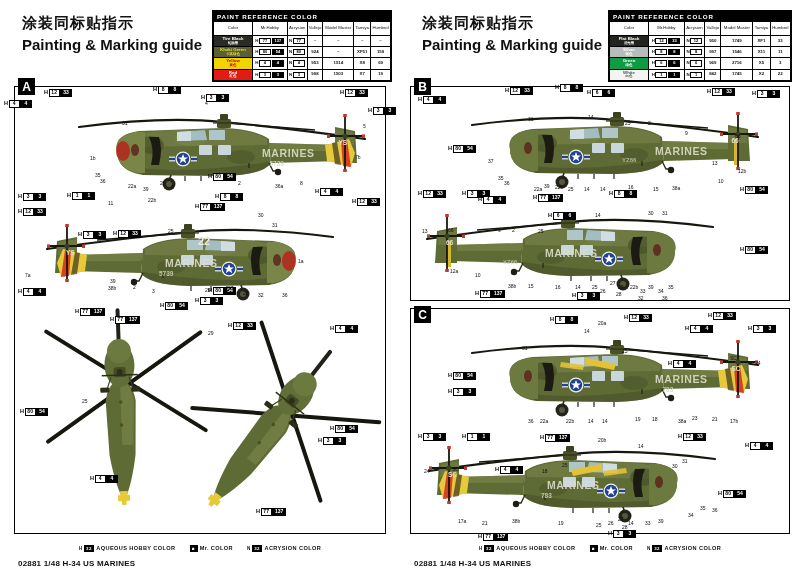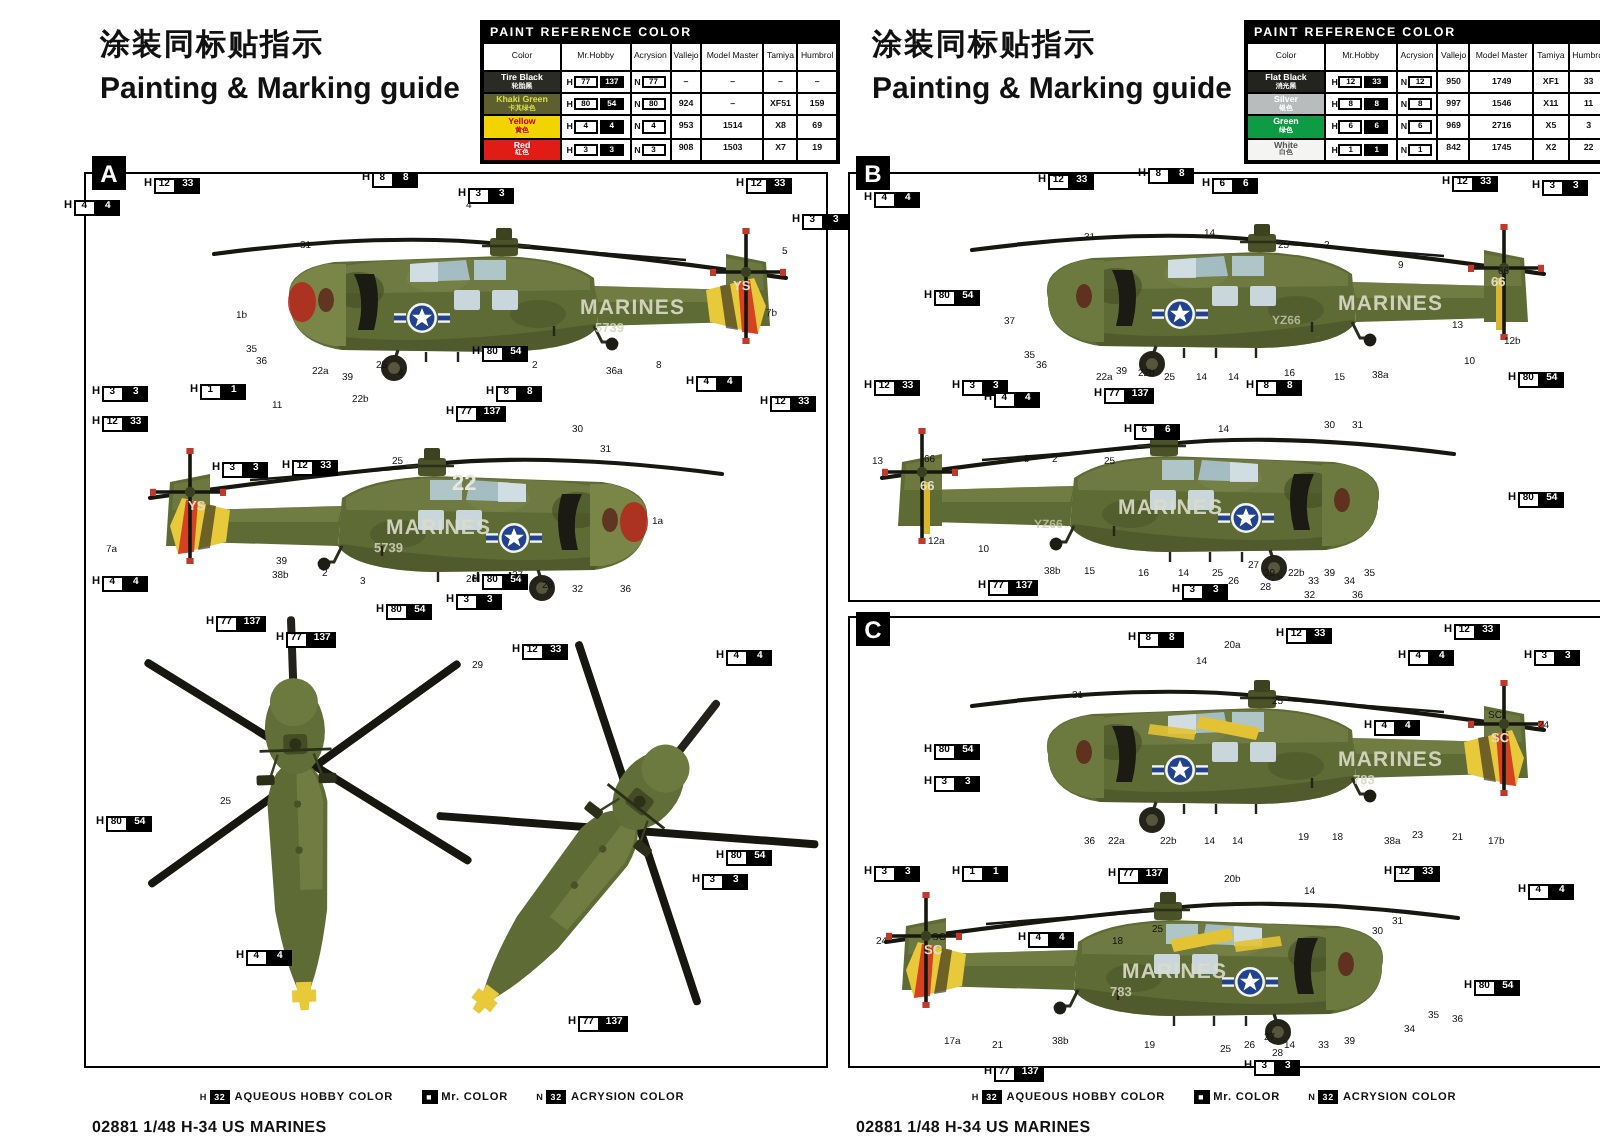--- a/index.html
+++ b/index.html
@@ -1,18 +1,18 @@
 <!DOCTYPE html>
 <html><head>
 <meta charset="utf-8">
 <style>
   html,body{margin:0;padding:0;background:#fff;}
   body{width:800px;height:574px;font-family:"Liberation Sans",sans-serif;overflow:hidden;position:relative;}
 
-  .sheet{position:absolute;inset:0;display:flex;padding-left:28px;}
+  .sheet{position:absolute;inset:0;display:flex;}
   .half{position:relative;width:400px;height:574px;box-sizing:border-box;}
 
   
   .hdr{position:absolute;left:22px;top:14px;}
   .hdr .cn{font-size:15px;font-weight:bold;color:#111;letter-spacing:1px;line-height:1.25;}
   .hdr .en{font-size:15px;font-weight:bold;color:#111;line-height:1.3;margin-top:2px;}
 
   
   .paint-tbl{position:absolute;top:10px;border:1px solid #000;background:#fff;}
   .paint-title{background:#000;color:#fff;font-size:6.2px;font-weight:bold;letter-spacing:.9px;padding:1.5px 4px;}

